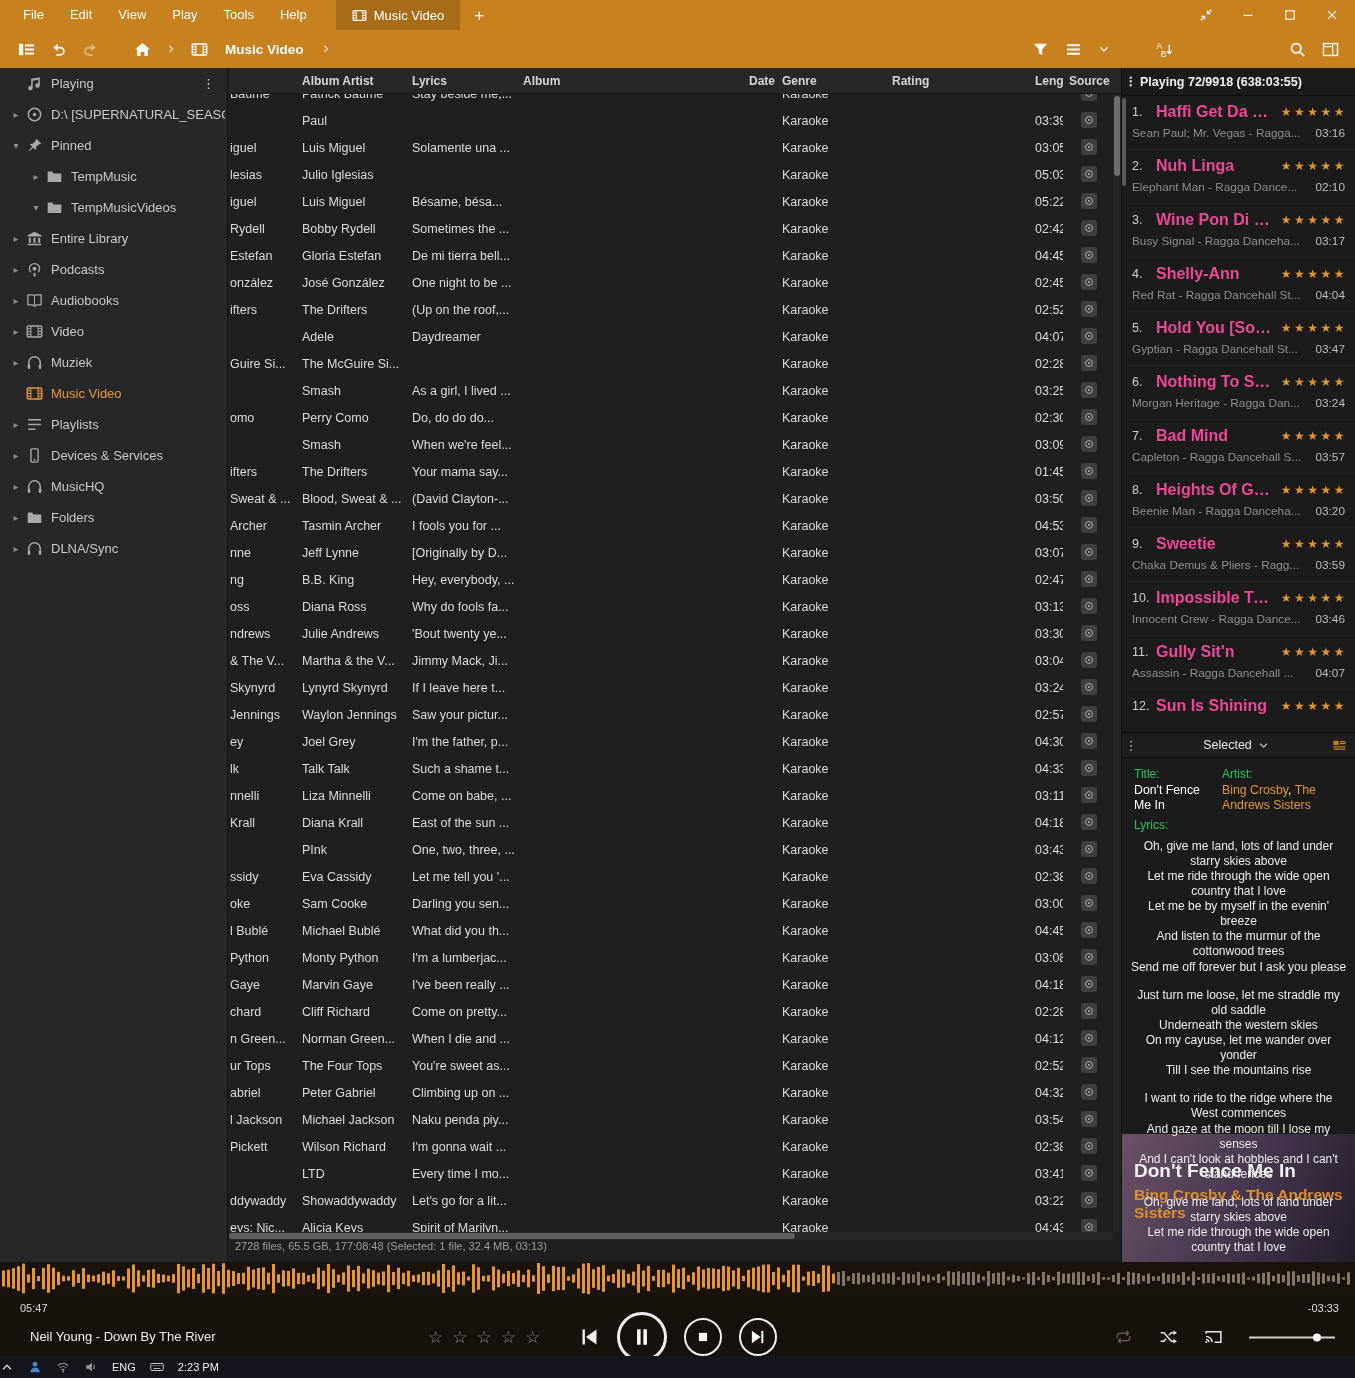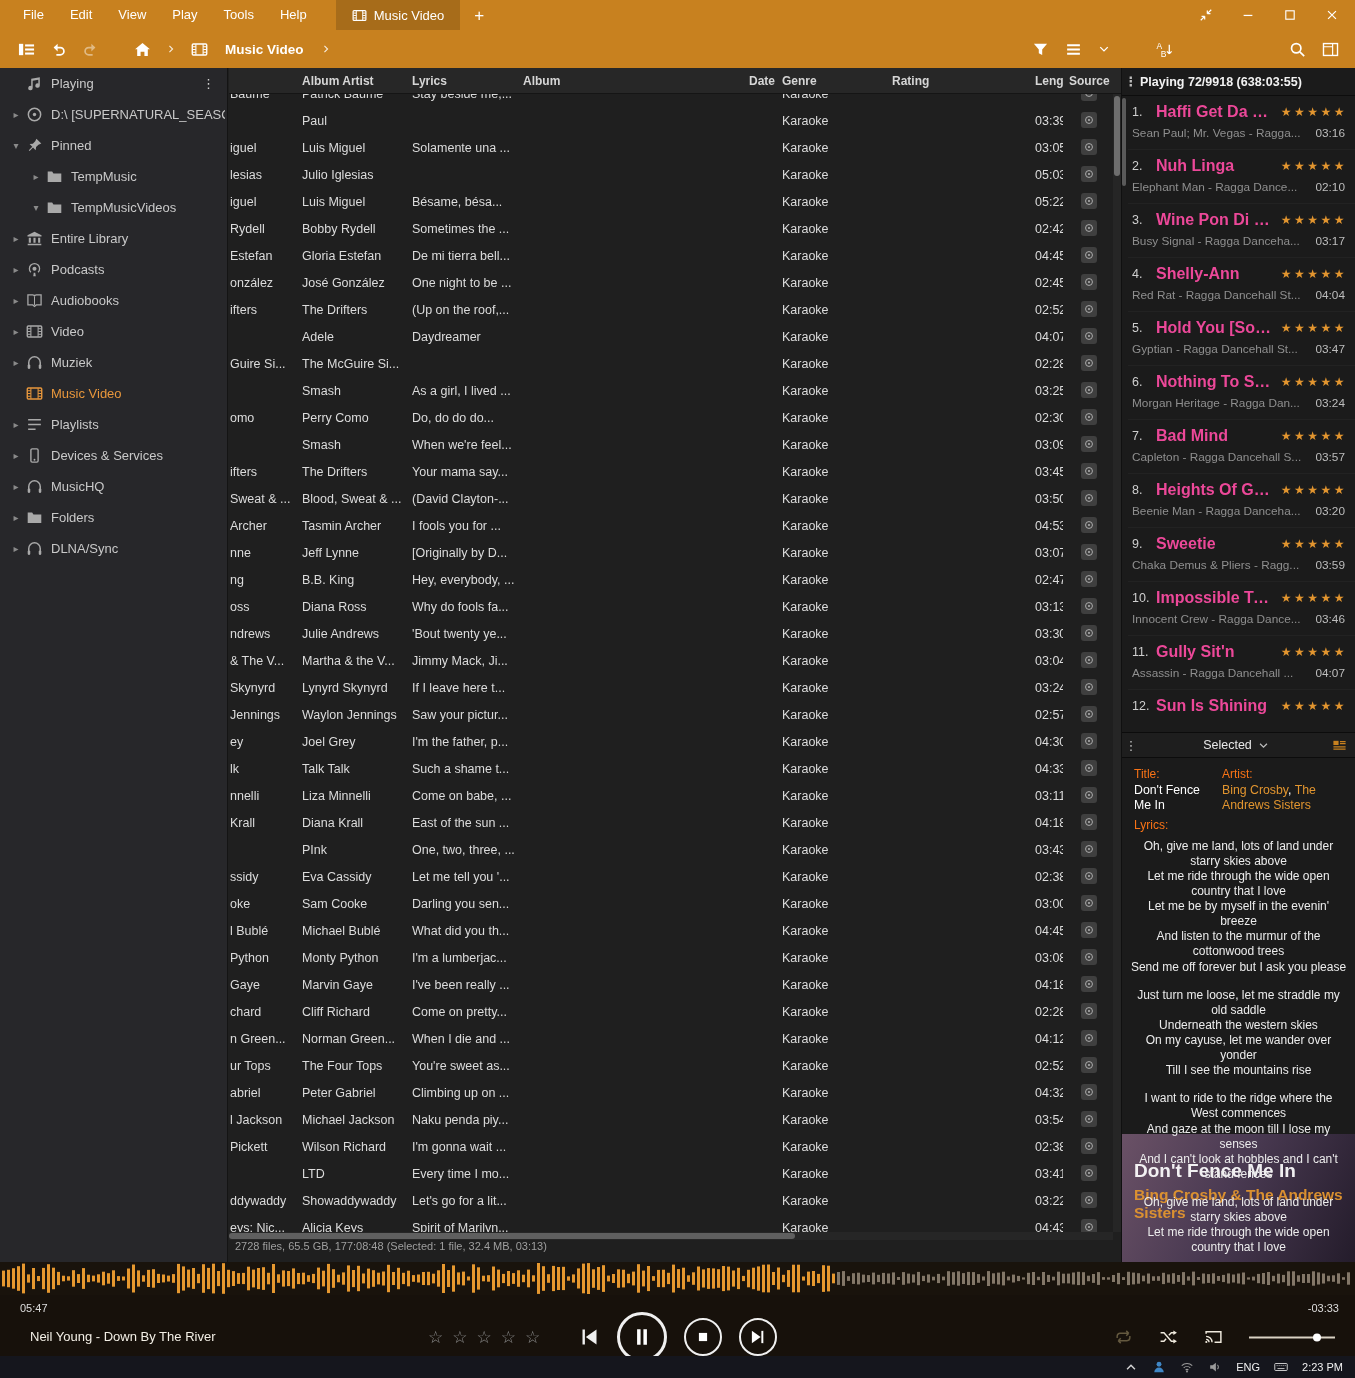--- a/index.html
+++ b/index.html
@@ -75,21 +75,21 @@
 .q-time{flex:none;color:#bdbdbd;font-size:11.8px;margin-left:12px;padding-right:2px}
 .sel-header{position:absolute;top:664px;left:0;right:0;height:26px;display:flex;align-items:center;background:#1e1e1e;border-top:1px solid #0c0c0c;border-bottom:1px solid #0c0c0c}
 .sel-header-t{flex:1;display:flex;align-items:center;justify-content:center;gap:6px;color:#e8e8e8;font-size:12.5px}
 .selchev{width:11px;height:11px;color:#bbb}
 .selgrid{width:15px;height:15px;color:#c8811f;margin-right:8px}
 .sel-body{position:absolute;top:690px;left:0;right:0;bottom:0;overflow:hidden}
 .art-overlay{position:absolute;left:0;right:0;bottom:0;height:128px;z-index:1;background:linear-gradient(115deg,#6a5166 0%,#4a3a52 45%,#241c2b 100%);padding:26px 10px 0 12px}
 .art-title{font-size:19px;font-weight:bold;color:rgba(255,255,255,.92);line-height:1.15}
 .art-artist{font-size:15.5px;font-weight:bold;color:#e2952f;opacity:.95;margin-top:4px;line-height:1.15}
 .sel-meta{position:relative;z-index:2;display:grid;grid-template-columns:82px 1fr;gap:0 6px;padding:9px 10px 0 12px}
-.sel-lbl{color:#f97316;font-size:12px}
+.sel-lbl{color:#22c55e;font-size:12px}
 .sel-val{color:#fff;font-size:12.3px;margin-top:2px;line-height:1.25}
 .artist-link{color:#e2952f;cursor:pointer;text-decoration:none}
 .lyr-lbl{position:relative;z-index:2;padding:4px 0 0 12px}
 #lyrics{position:relative;z-index:2;margin-top:7px;padding:0 8px;text-align:center;color:#ececec;font-size:12px;line-height:1.26}
 .lyr-gap{height:13px}
 
 
 .waveform{position:absolute;top:1262px;left:0;width:1355px;height:33px;background:#19130c}
 .playerbar{position:absolute;top:1295px;left:0;right:0;height:61px;background:#17110b;color:#eee}
 .time{position:absolute;top:7px;font-size:11px;color:#ddd}
@@ -105,21 +105,21 @@
 .t-stop{width:18px;height:18px;color:#fff}
 .t-next{width:18px;height:18px;color:#fff}
 .p-right{position:absolute;right:20px;top:42px;transform:translateY(-50%);display:flex;align-items:center;gap:26px}
 .pr{width:19px;height:17px;color:#efe9dd}
 .pr.dim{color:#64593f}
 .vol{position:relative;width:86px;height:14px}
 .vol-track{position:absolute;top:6.5px;left:0;right:0;height:2px;background:#d9d2c4}
 .vol-thumb{position:absolute;top:3px;left:64px;width:8px;height:8px;border-radius:50%;background:#fff}
 
 
-.taskbar{position:absolute;top:1356px;left:0;right:0;height:22px;background:#15161d;display:flex;align-items:center;justify-content:flex-end;color:#e8e8e8}
+.taskbar{position:absolute;top:1356px;left:0;right:0;height:22px;background:#15161d;display:flex;align-items:center;justify-content:flex-start;color:#e8e8e8}
 .tray{display:flex;align-items:center;gap:14px;padding-right:12px;font-size:11px}
 .tri{width:14px;height:14px;color:#d5d5d5}
 .tri.blue{color:#3f87c6}
 .tri.dim{color:#9a9a9a}
 .tb-lang,.tb-time{font-size:11px;color:#f0f0f0}
 </style>
 </head>
 <body>
 
 <div id="app">
@@ -668,21 +668,21 @@
             </span></span>
   </div>
         <div class="trow">
     <span class="c c0">ifters</span>
     <span class="c c1">The Drifters</span>
     <span class="c c2">Your mama say...</span>
     <span class="c c3"></span>
     <span class="c c4"></span>
     <span class="c c5">Karaoke</span>
     <span class="c c6"></span>
-    <span class="c c7">03:45</span>
+    <span class="c c7">01:45</span>
     <span class="c c8"><span class="src">
               <svg viewBox="0 0 16 16">
                 <circle cx="8" cy="8" r="4.6" fill="none" stroke="currentColor" stroke-width="1.3"></circle>
                 <circle cx="8" cy="8" r="1.4" fill="currentColor"></circle>
               </svg>
             </span></span>
   </div>
         <div class="trow">
     <span class="c c0">Sweat &amp; ...</span>
     <span class="c c1">Blood, Sweat &amp; ...</span>

